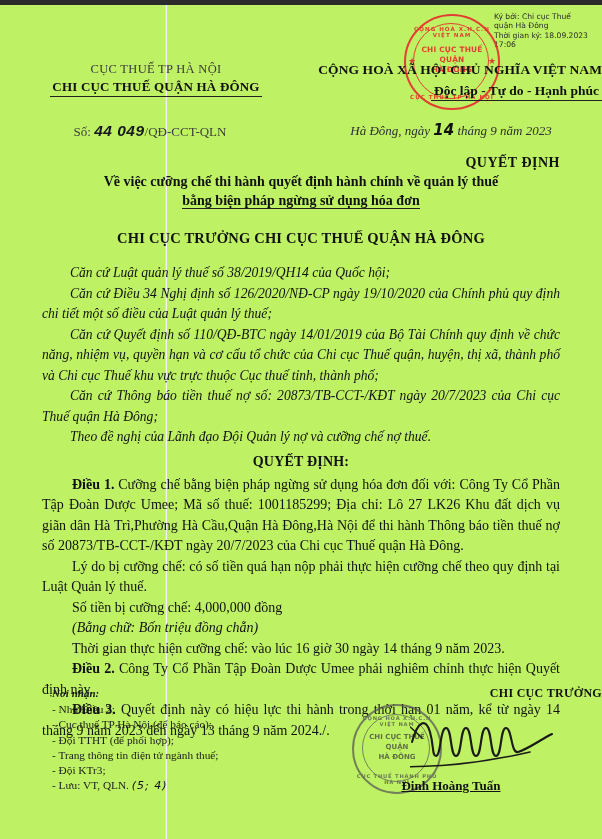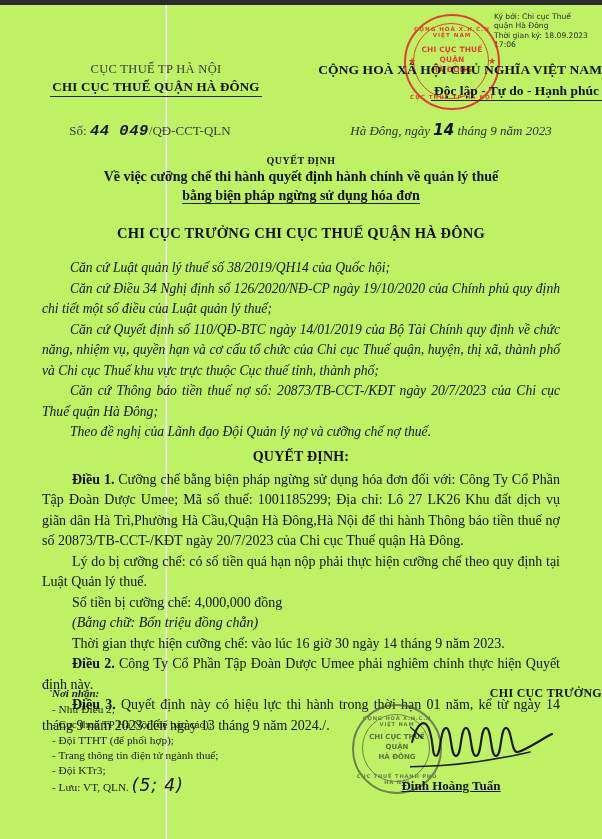--- a/index.html
+++ b/index.html
@@ -88,21 +88,21 @@
   .sonum {
     position: absolute;
     top: 122px;
     left: 0;
     width: 300px;
     text-align: center;
     font-size: 13px;
     color: #3c3c3c;
   }
   .sonum .hand {
-    font-family: Liberation Mono, monospace;
+    font-family: Liberation Sans, sans-serif;
     font-weight: bold;
     font-size: 15.5px;
     font-style: italic;
     letter-spacing: .5px;
     color: #16161d;
     margin-top: 31px;
   }
   .dateline {
     position: absolute;
     top: 121px;
@@ -183,22 +183,22 @@
   .seal-arc-bot { bottom: 8px; }
 
   
   .doc {
     position: absolute;
     top: 155px;
     left: 42px;
     width: 518px;
   }
   .title1 {
-    text-align: center;
-    font-size: 10px;
+    text-align: right;
+    font-size: 14px;
     font-weight: bold;
     letter-spacing: .5px;
   }
   .title2 {
     text-align: center;
     font-size: 14px;
     font-weight: bold;
     line-height: 19px;
     margin-top: 1px;
   }
@@ -261,21 +261,21 @@
     color: #1a1a1a;
   }
   .recv .rtitle {
     font-weight: bold;
     font-style: italic;
     font-size: 11px;
     margin-bottom: 1px;
   }
   .recv .hand {
     font-family: "DejaVu Sans", sans-serif;
-    font-size: 17px;
+    font-size: 11px;
     font-style: italic;
     color: #111;
     letter-spacing: 1px;
   }
   .signblk {
     width: 302px;
     text-align: center;
     position: relative;
   }
   .signblk .role {

